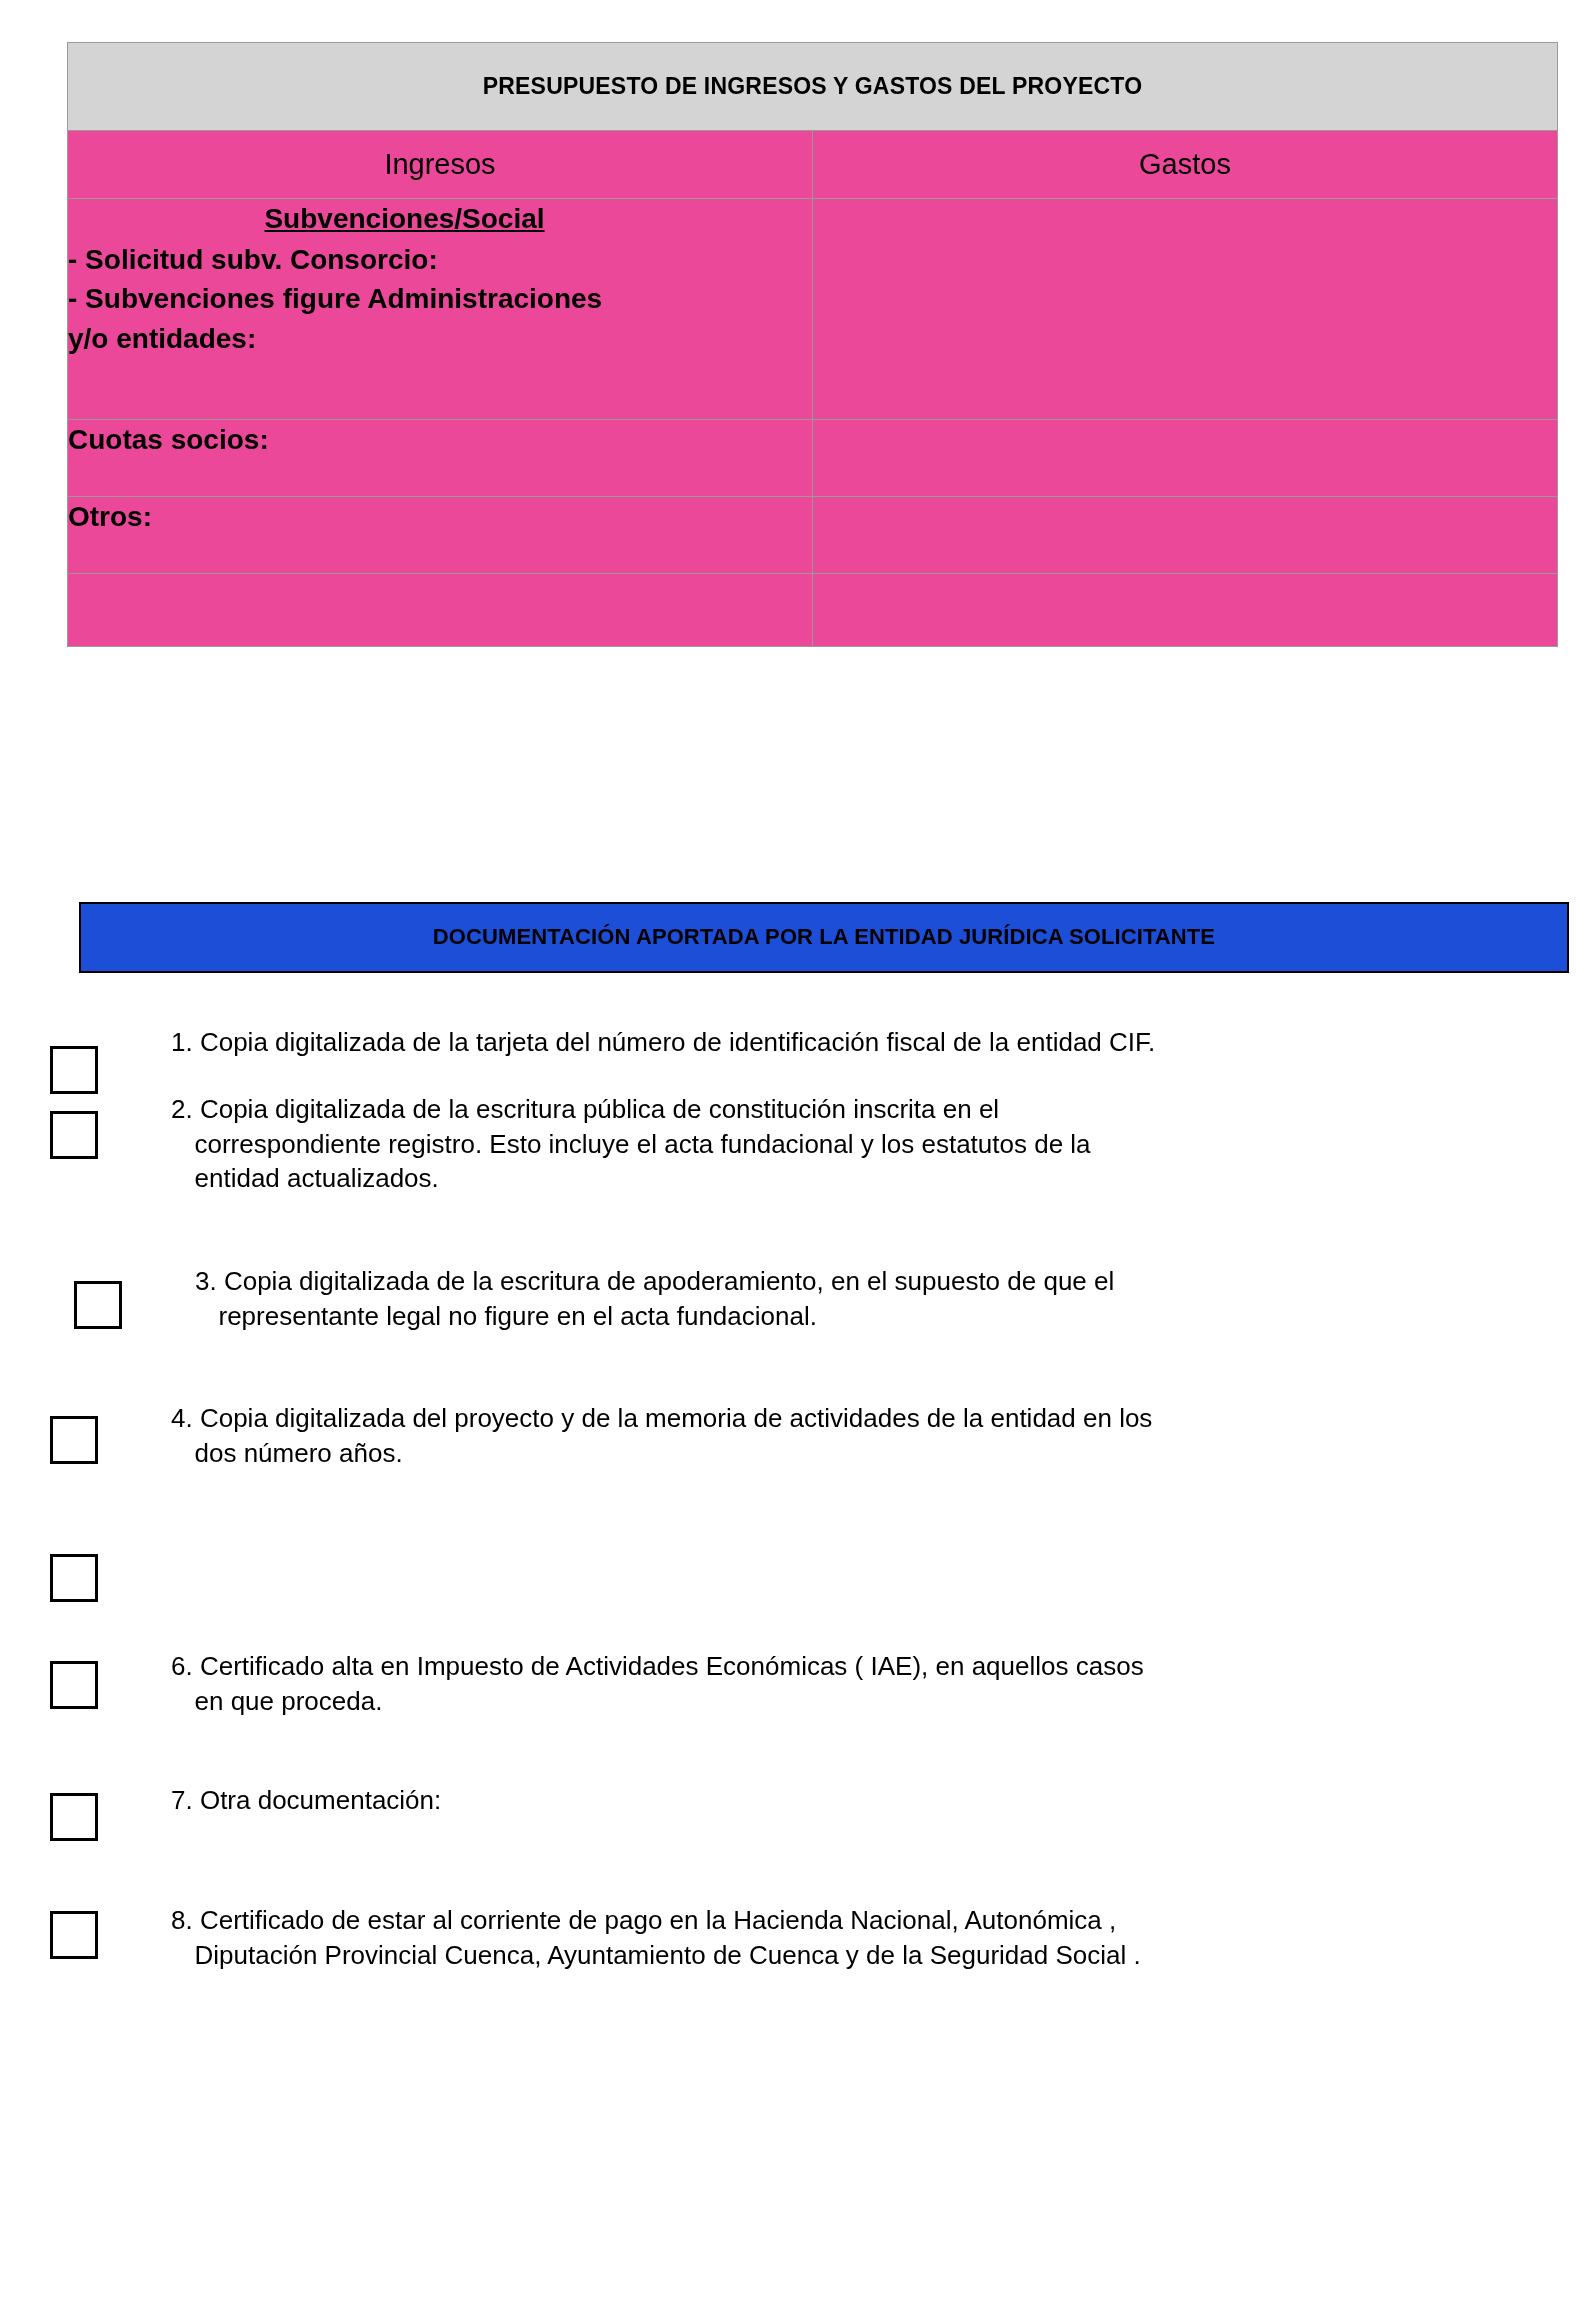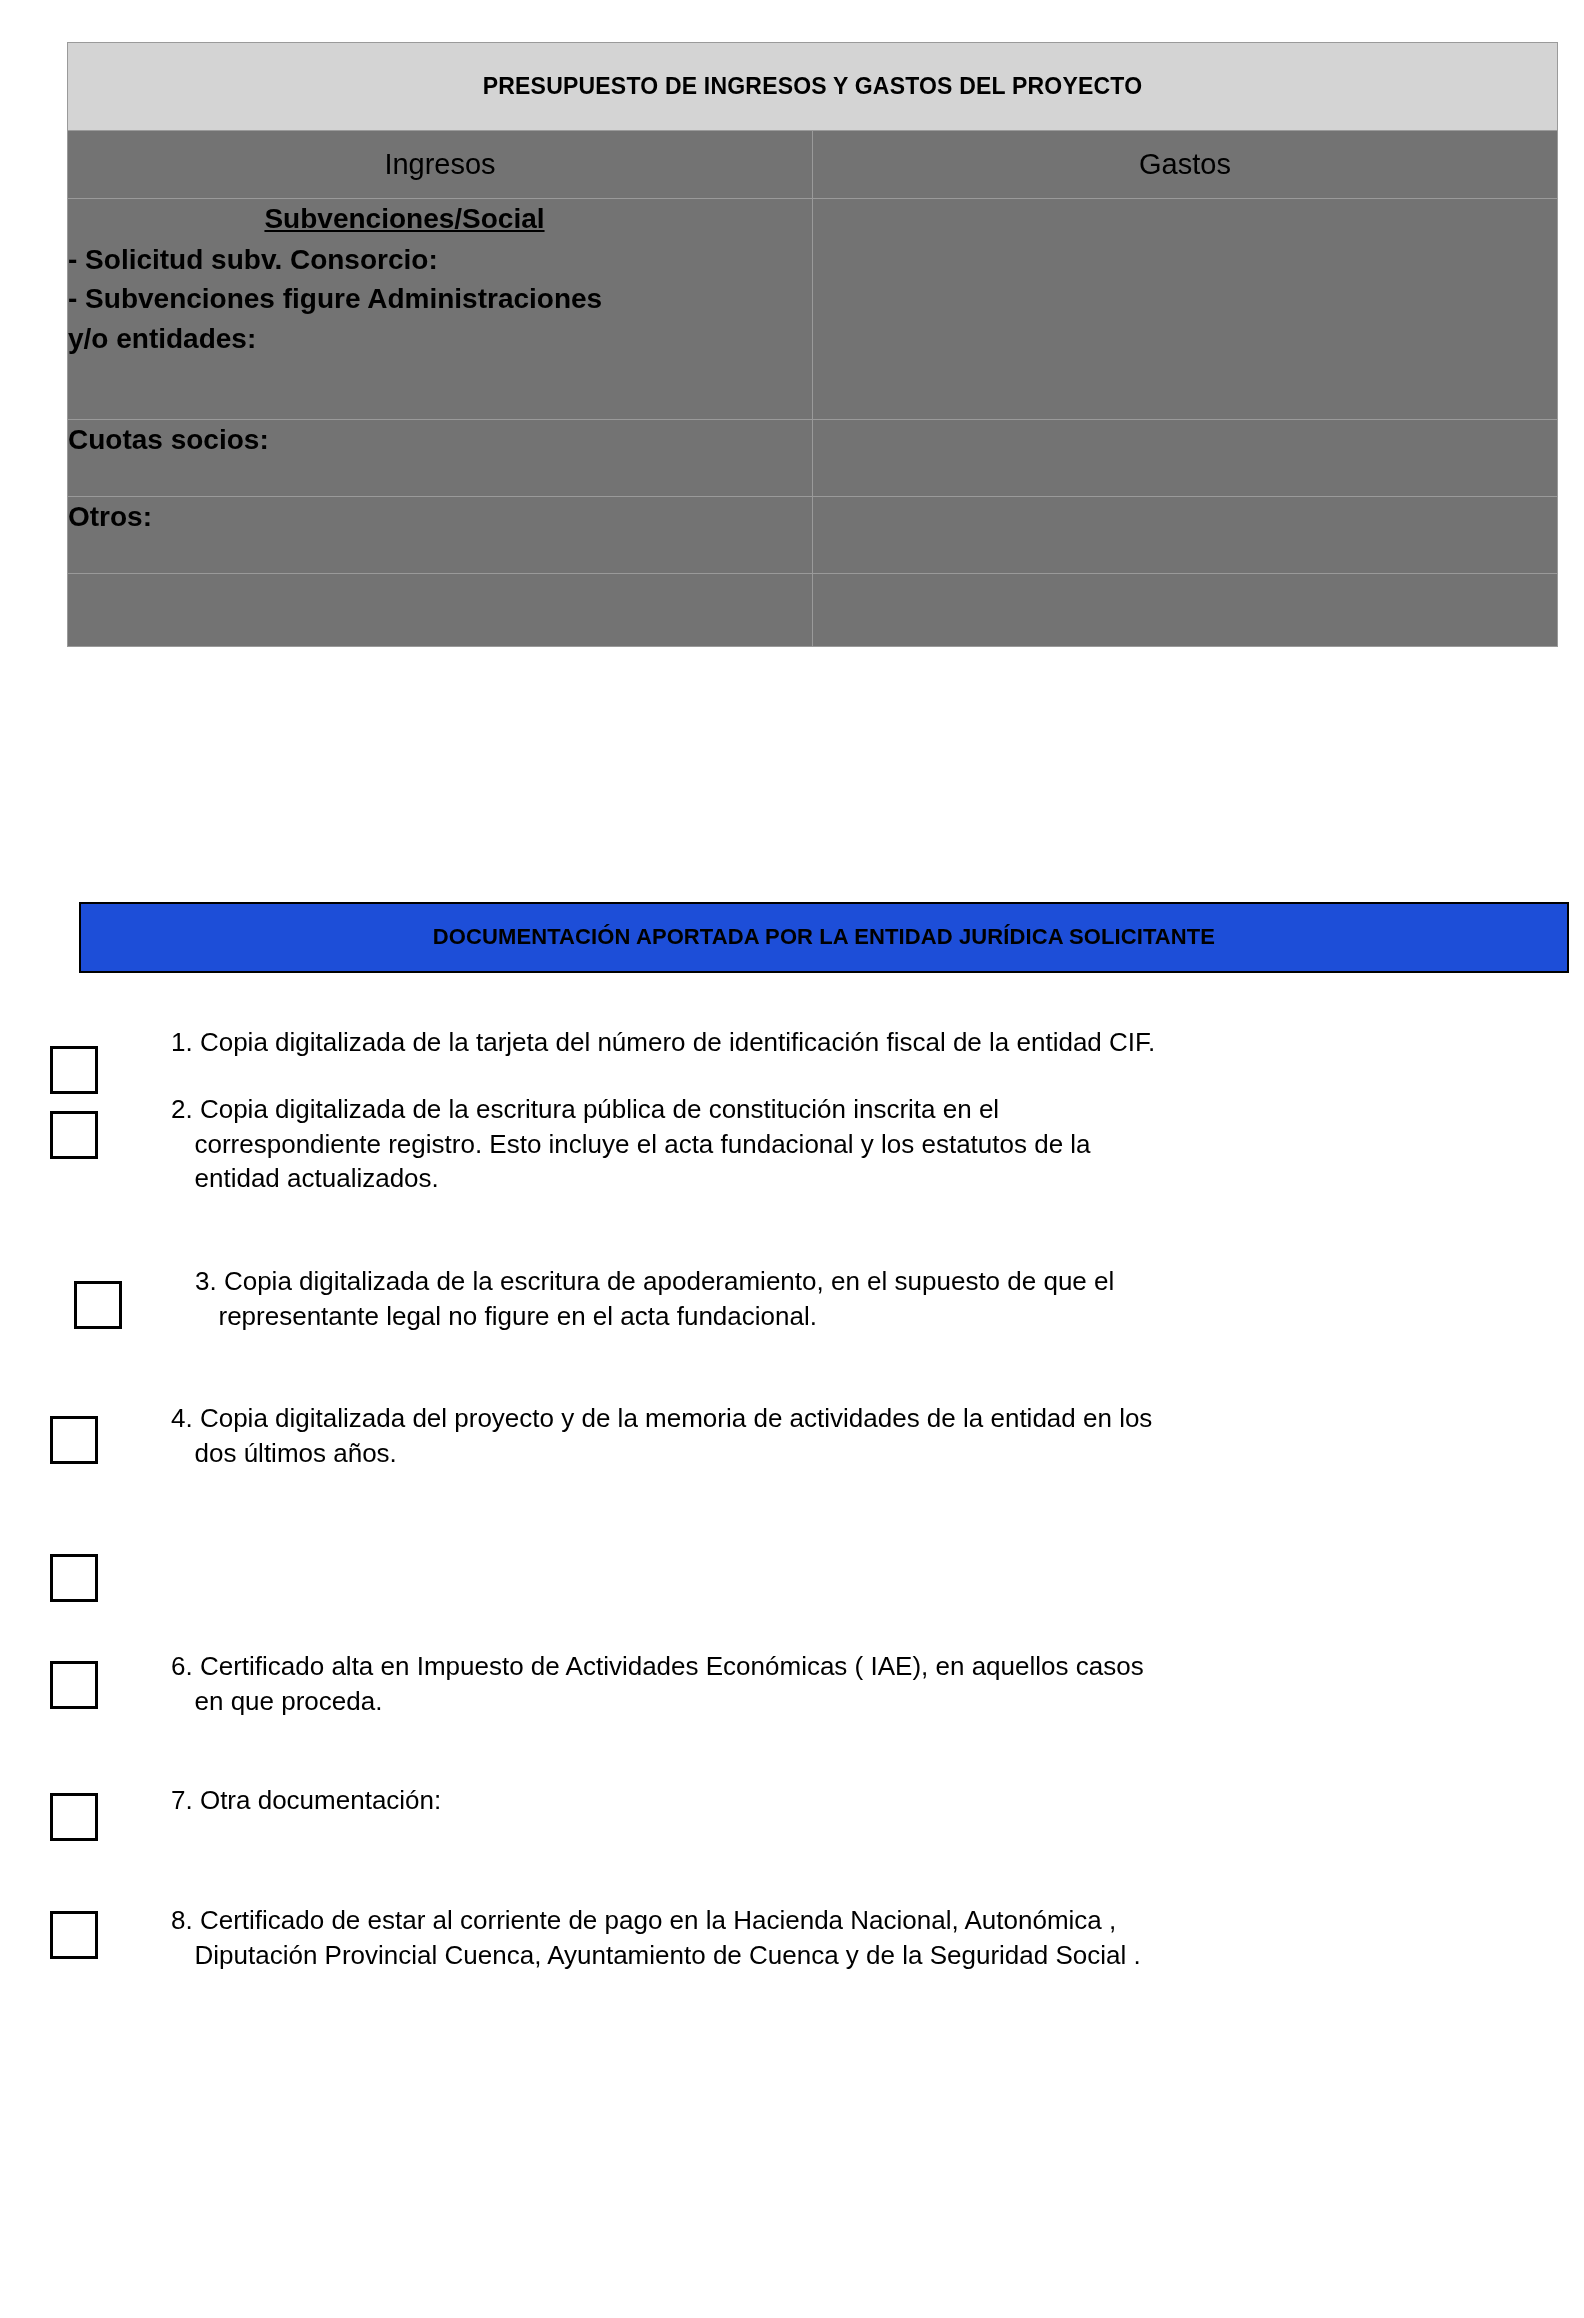--- a/index.html
+++ b/index.html
@@ -31,21 +31,21 @@
     left: 67px;
     top: 42px;
     width: 1491px;
     border-collapse: collapse;
     table-layout: fixed;
   }
   .budget-table td {
     border: 1.7px solid #9a9a9a;
     padding: 0;
     vertical-align: top;
-    background: #737373;
+    background: #ec4899;
   }
 
   .bt-title-cell {
     background: #d4d4d4 !important;
     text-align: center;
     height: 87px;
     vertical-align: middle !important;
   }
   .bt-title-text {
     font-size: 23px;
@@ -235,21 +235,21 @@
       <div class="doc-text">
         <span>3. Copia digitalizada de la escritura de apoderamiento, en el supuesto de que el</span>
         <span class="cont">representante legal no figure en el acta fundacional.</span>
       </div>
     </div>
 
     <div class="doc-item" style="height:140px;">
       <span class="doc-checkbox" style="top:15px;"></span>
       <div class="doc-text">
         <span>4. Copia digitalizada del proyecto y de la memoria de actividades de la entidad en los</span>
-        <span class="cont">dos últimos años.</span>
+        <span class="cont">dos número años.</span>
       </div>
     </div>
 
     <div class="doc-item" style="height:108px;">
       <span class="doc-checkbox" style="top:13.4px;"></span>
     </div>
 
     <div class="doc-item" style="height:134px;">
       <span class="doc-checkbox" style="top:11.8px;"></span>
       <div class="doc-text">

